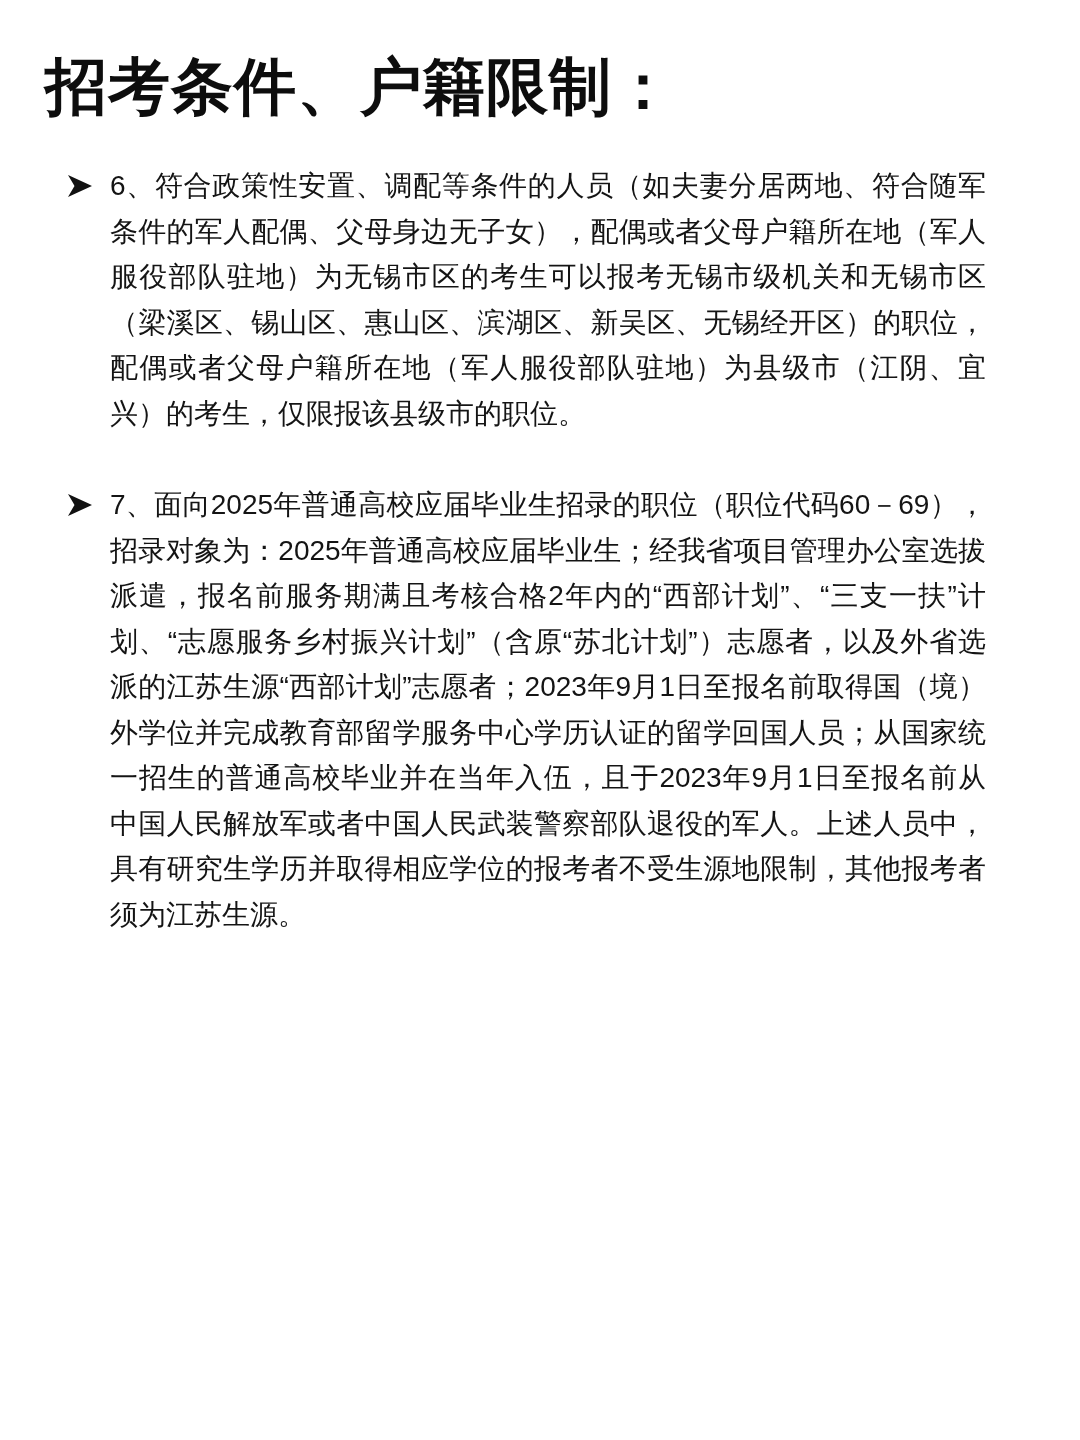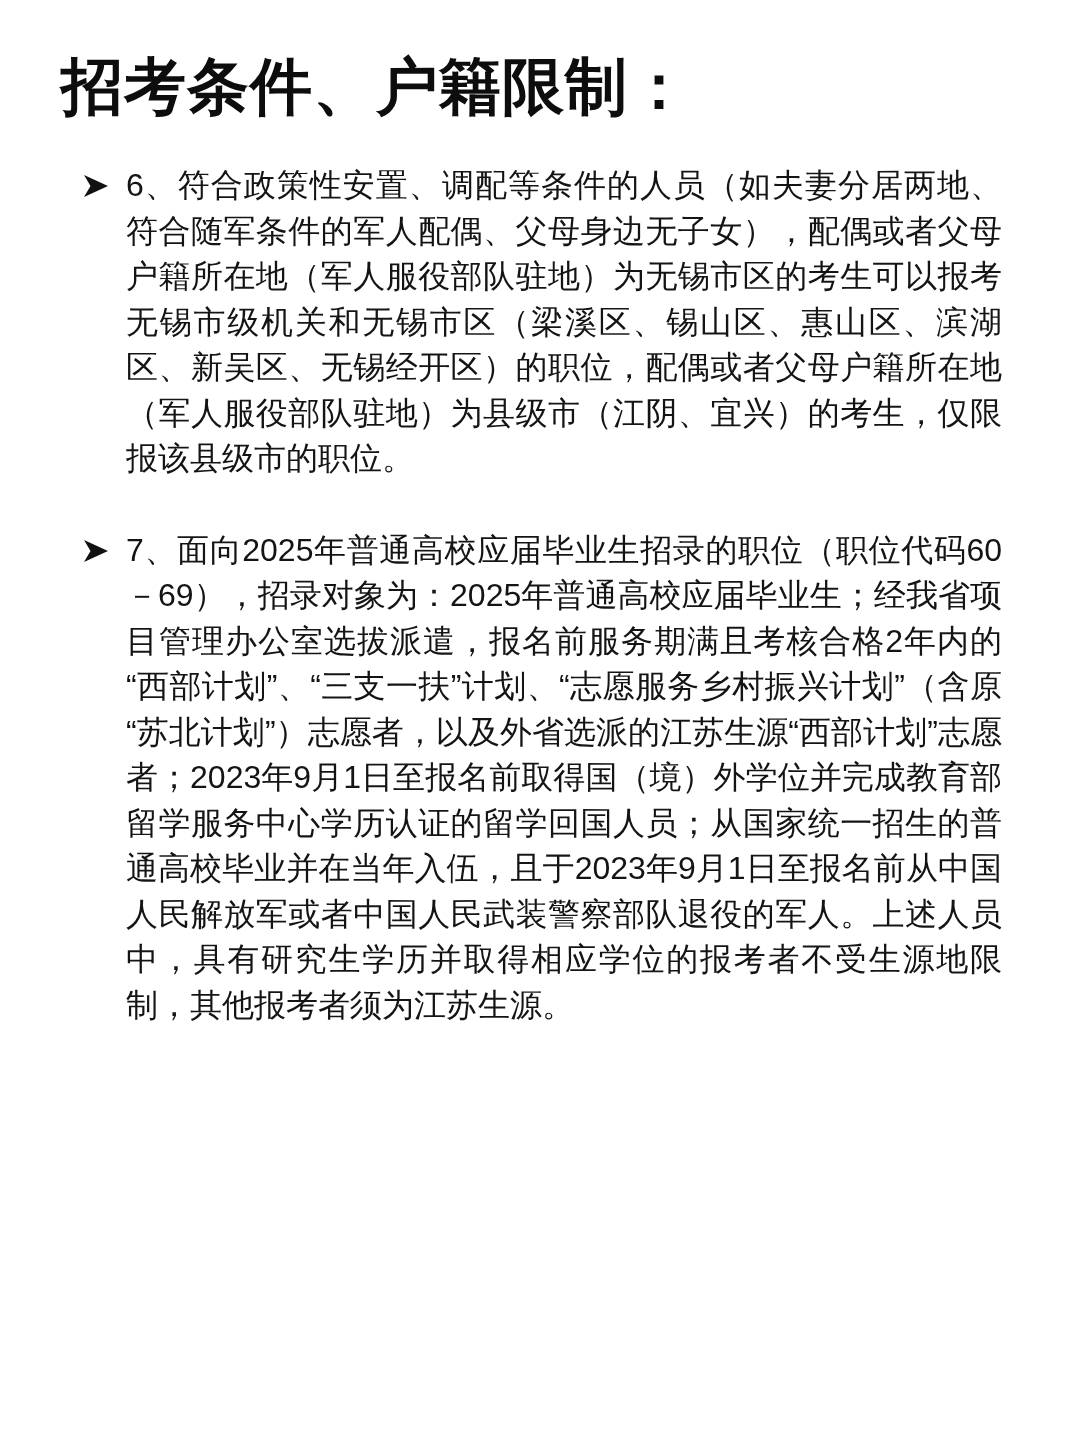--- a/index.html
+++ b/index.html
@@ -6,21 +6,20 @@
   .page {
     position: relative;
     width: 1044px;
     height: 1440px;
     box-sizing: border-box;
     background: #ffffff;
     padding: 50px 58px 0 45px;
     font-family: "Liberation Sans", "DejaVu Sans", sans-serif;
     color: #141414;
     overflow: hidden;
-    margin-left: 16px;
   }
   .title {
     margin: 0;
     font-size: 62px;
     line-height: 1.18;
     font-weight: 700;
     letter-spacing: 1px;
     color: #0d0d0d;
   }
   .list { margin-top: 40px; }
@@ -29,21 +28,21 @@
   .marker {
     position: absolute;
     left: 21px;
     top: 9px;
     width: 28px;
     height: 28px;
   }
   .marker svg { display: block; width: 28px; height: 28px; }
   .item-text {
     margin: 0;
-    font-size: 32px;
+    font-size: 28px;
     line-height: 45.5px;
     font-weight: 500;
     text-align: justify;
     text-justify: inter-ideograph;
     color: #141414;
     word-break: break-all;
   }
 </style>
 </head>
 <body>

